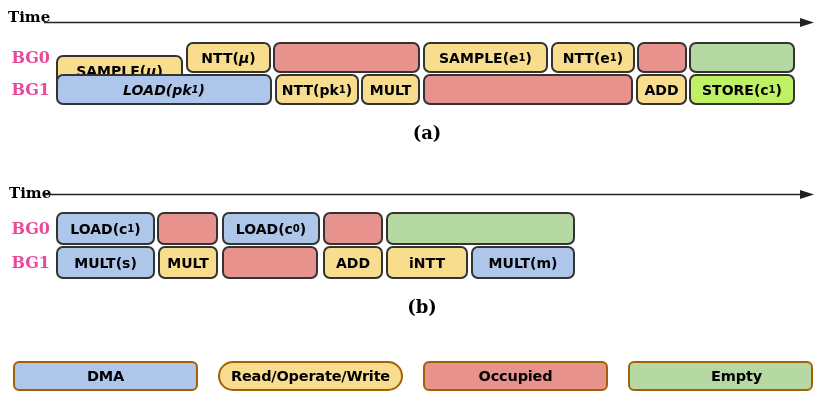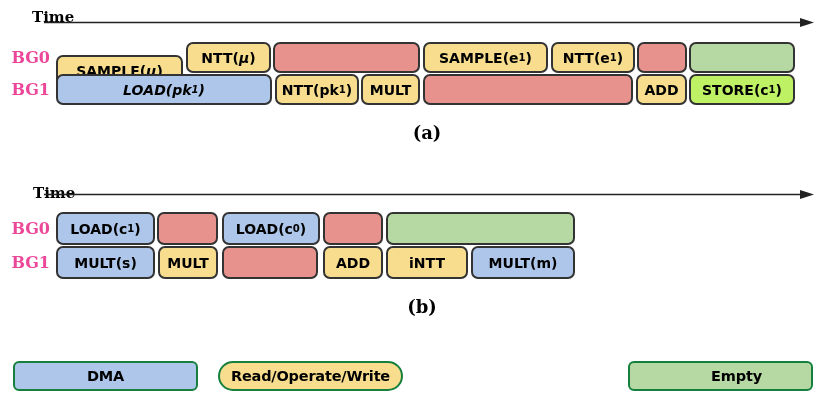--- a/index.html
+++ b/index.html
@@ -10,21 +10,20 @@
     font-family:"DejaVu Sans", sans-serif;
     overflow:hidden;
   }
   .time-label{
     position:absolute;
     font-family:"DejaVu Serif", serif;
     font-weight:bold;
     font-size:15px;
     color:#000;
     line-height:16px;
-    margin-left:24px;
   }
   .axis-svg{position:absolute;left:44px;width:772px;height:13px;}
   .bg-label{
     position:absolute;
     left:10px;width:40px;
     font-family:"DejaVu Serif", serif;
     font-weight:bold;
     font-size:16px;
     line-height:20px;
     text-align:right;
@@ -55,21 +54,21 @@
     width:80px;
     text-align:center;
     font-family:"DejaVu Serif", serif;
     font-weight:bold;
     font-size:18px;
     color:#000;
   }
   .legend-box{
     position:absolute;
     box-sizing:border-box;
-    border:2px solid #15803d;
+    border:2px solid #a16207;
     border-radius:6px;
     display:flex;
     align-items:center;
     justify-content:center;
     font-weight:bold;
     font-size:14.5px;
     letter-spacing:-0.2px;
     color:#000;
     white-space:nowrap;
   }
@@ -116,14 +115,15 @@
     <div class="box" style="left: 386px; top: 212px; width: 189px; height: 33px; background: rgb(182, 217, 163);"></div>
     <div class="bg-label" style="top: 252.5px;">BG1</div>
     <div class="box" style="left: 56px; top: 246px; width: 99px; height: 33px; background: rgb(173, 198, 233);">MULT(s)</div>
     <div class="box" style="left: 158px; top: 246px; width: 60px; height: 33px; background: rgb(247, 221, 141);">MULT</div>
     <div class="box" style="left: 222px; top: 246px; width: 96px; height: 33px; background: rgb(232, 146, 142);"></div>
     <div class="box" style="left: 323px; top: 246px; width: 60px; height: 33px; background: rgb(247, 221, 141);">ADD</div>
     <div class="box" style="left: 386px; top: 246px; width: 82px; height: 33px; background: rgb(247, 221, 141);">iNTT</div>
     <div class="box" style="left: 471px; top: 246px; width: 104px; height: 33px; background: rgb(173, 198, 233);">MULT(m)</div>
     <div class="legend-box" style="left: 13px; top: 361px; width: 185px; height: 30px; background: rgb(173, 198, 233);">DMA</div>
     <div class="legend-box" style="left: 218px; top: 361px; width: 185px; height: 30px; background: rgb(247, 221, 141); border-radius: 15px;">Read/Operate/Write</div>
+    <div class="legend-box" style="left: 423px; top: 361px; width: 185px; height: 30px; background: rgb(232, 146, 142);">Occupied</div>
     <div class="legend-box" style="left: 628px; top: 361px; width: 185px; height: 30px; background: rgb(182, 217, 163); padding-left: 32px;">Empty</div>
   </div>
 
 </body></html>

